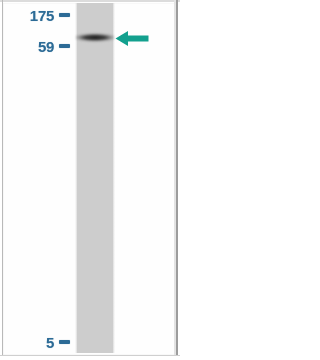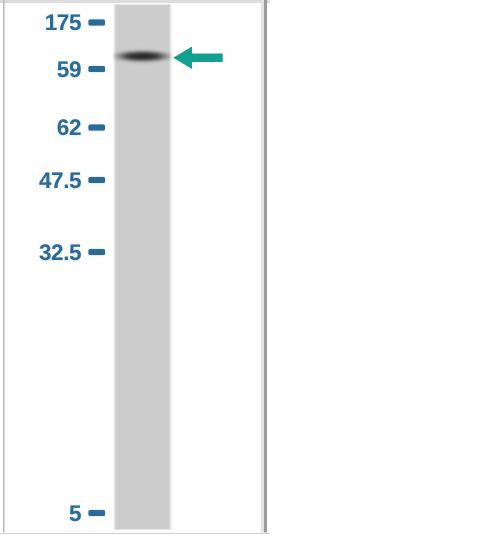--- a/index.html
+++ b/index.html
@@ -148,32 +148,20 @@
   <div class="band"></div>
 
   <div class="marker" style="top:5px">
     <span class="marker-label">175</span>
     <span class="marker-tick"></span>
   </div>
   <div class="marker" style="top:36px">
     <span class="marker-label">59</span>
     <span class="marker-tick"></span>
   </div>
-  <div class="marker" style="top:75px">
-    <span class="marker-label">62</span>
-    <span class="marker-tick"></span>
-  </div>
-  <div class="marker" style="top:110px">
-    <span class="marker-label">47.5</span>
-    <span class="marker-tick"></span>
-  </div>
-  <div class="marker" style="top:158px">
-    <span class="marker-label">32.5</span>
-    <span class="marker-tick"></span>
-  </div>
   <div class="marker" style="top:332px">
     <span class="marker-label">5</span>
     <span class="marker-tick"></span>
   </div>
 
   <svg class="arrow" viewBox="0 0 34 17">
     <path d="M0.5 8.5 L13 1 L13 5.6 L33.5 5.6 L33.5 11.4 L13 11.4 L13 16 Z" fill="#13a08e"></path>
   </svg>
 
 </div>

